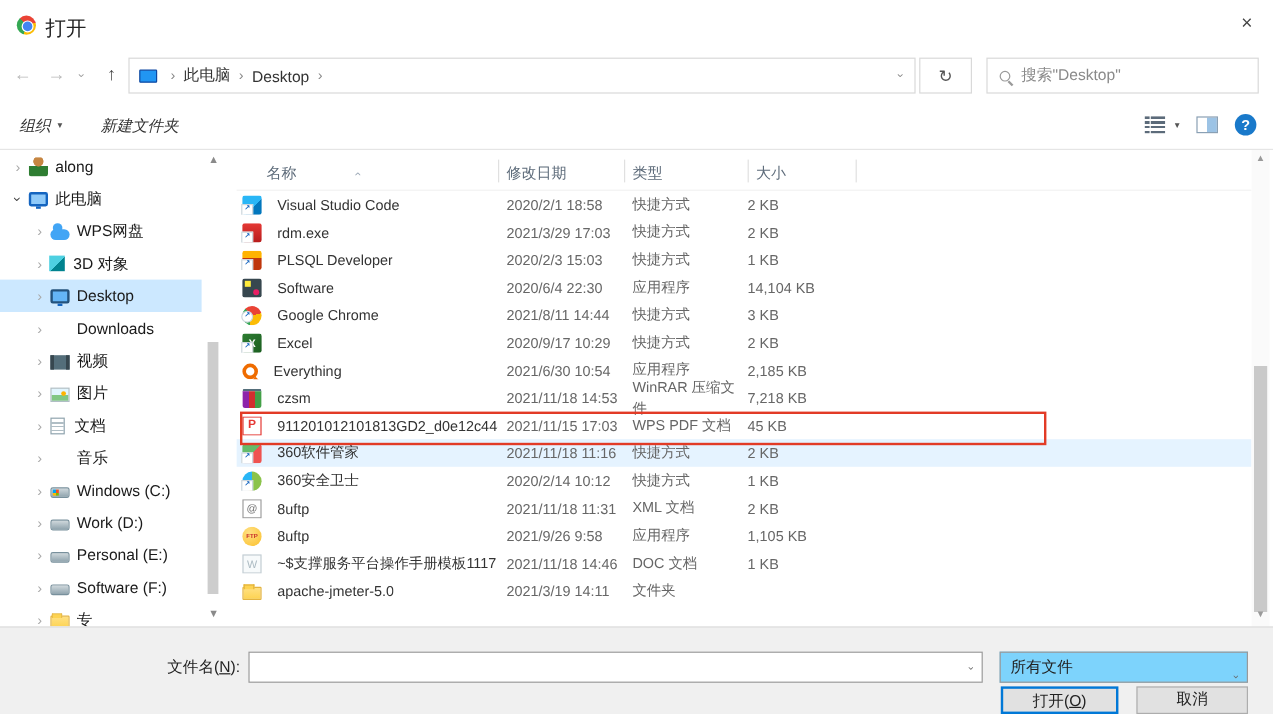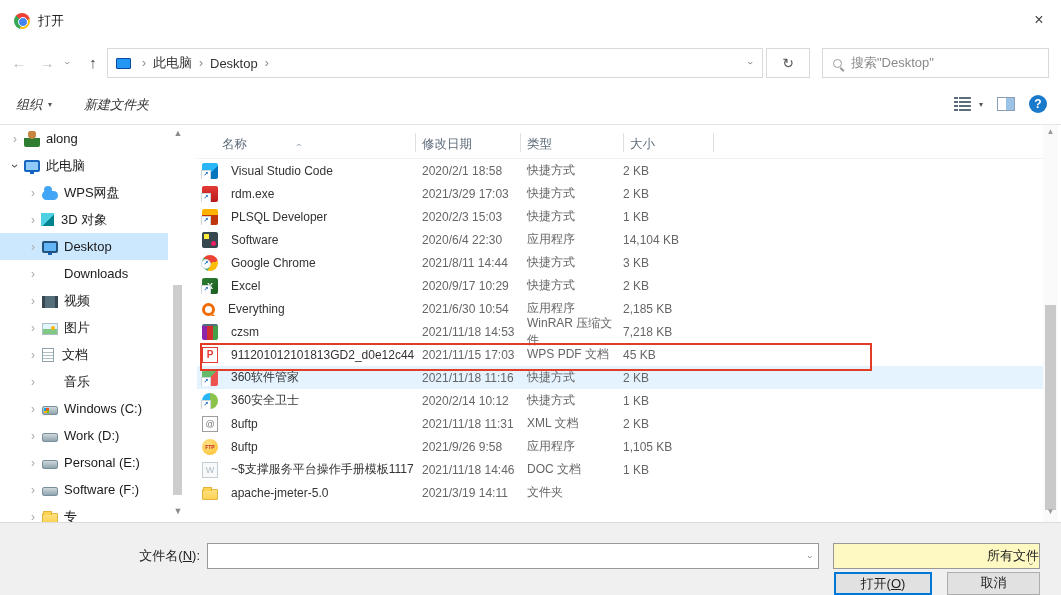--- a/index.html
+++ b/index.html
@@ -9,21 +9,21 @@
     background:#fff; color:#333; position:relative; overflow:hidden;
     font-size:13px;
   }
 
   
   .titlebar { position:absolute; top:0; left:0; right:0; height:40px; background:#fff; }
   .chrome-logo { position:absolute; left:14px; top:13px; width:16px; height:16px; border-radius:50%;
     background:conic-gradient(from -45deg,#ea4335 0 120deg,#fbbc05 120deg 240deg,#34a853 240deg 360deg); }
   .chrome-logo::after { content:""; position:absolute; left:4px; top:4px; width:8px; height:8px;
     border-radius:50%; background:#4285f4; border:1.5px solid #fff; }
-  .win-title { position:absolute; left:38px; top:12px; font-size:13px; color:#222; }
+  .win-title { position:absolute; left:38px; top:12px; font-size:17px; color:#222; }
   .close-btn { position:absolute; right:10px; top:8px; width:24px; height:24px; text-align:center;
     line-height:24px; font-size:16px; color:#444; cursor:pointer; }
 
   
   .navbar { position:absolute; top:40px; left:0; right:0; height:46px; background:#fff; }
   .nav-glyph { position:absolute; top:8px; height:30px; line-height:30px; text-align:center; font-size:15px; }
   .nav-back   { left:6px;  width:26px; color:#b9b9b9; }
   .nav-fwd    { left:34px; width:26px; color:#b9b9b9; }
   .nav-hist   { left:58px; width:18px; font-size:10px; color:#9a9a9a; }
   .nav-up     { left:80px; width:26px; color:#444; }
@@ -153,22 +153,22 @@
   .list-scroll { position:absolute; left:1043px; top:125px; width:15px; height:397px; background:#fafafa; }
   .list-scroll .arrow { position:absolute; left:0; width:15px; height:13px; text-align:center; font-size:8px; color:#9a9a9a; }
   .list-scroll .arrow.up { top:2px; } .list-scroll .arrow.down { bottom:2px; }
   .list-scroll .thumb { position:absolute; left:2px; top:180px; width:11px; height:205px; background:#c9c9c9; }
 
   
   .footer { position:absolute; left:0; top:522px; width:1061px; height:73px; background:#f0f0f0; border-top:1px solid #dcdcdc; }
   .fname-label { position:absolute; left:0; top:20px; width:200px; height:26px; line-height:26px; text-align:right; color:#222; }
   .fname-input { position:absolute; left:207px; top:20px; width:612px; height:26px; background:#fff; border:1px solid #999; }
   .combo-chev { position:absolute; right:7px; top:8px; font-size:9px; color:#666; }
-  .ftype-combo { position:absolute; left:833px; top:20px; width:207px; height:26px; background:#fef9c3; border:1px solid #999;
-    line-height:24px; padding-left:8px; color:#222; cursor:pointer;text-align:right; }
+  .ftype-combo { position:absolute; left:833px; top:20px; width:207px; height:26px; background:#7dd3fc; border:1px solid #999;
+    line-height:24px; padding-left:8px; color:#222; cursor:pointer; }
   .btn { position:absolute; top:49px; height:23px; background:#e1e1e1; border:1px solid #adadad; text-align:center;
     line-height:20px; font-size:13px; color:#222; cursor:pointer; }
   .btn-open { left:834px; width:98px; border:2px solid #0078d7; }
   .btn-cancel { left:947px; width:93px; }
   u { text-decoration:underline; }
 </style>
 </head>
 <body>
 
 <div class="titlebar">

